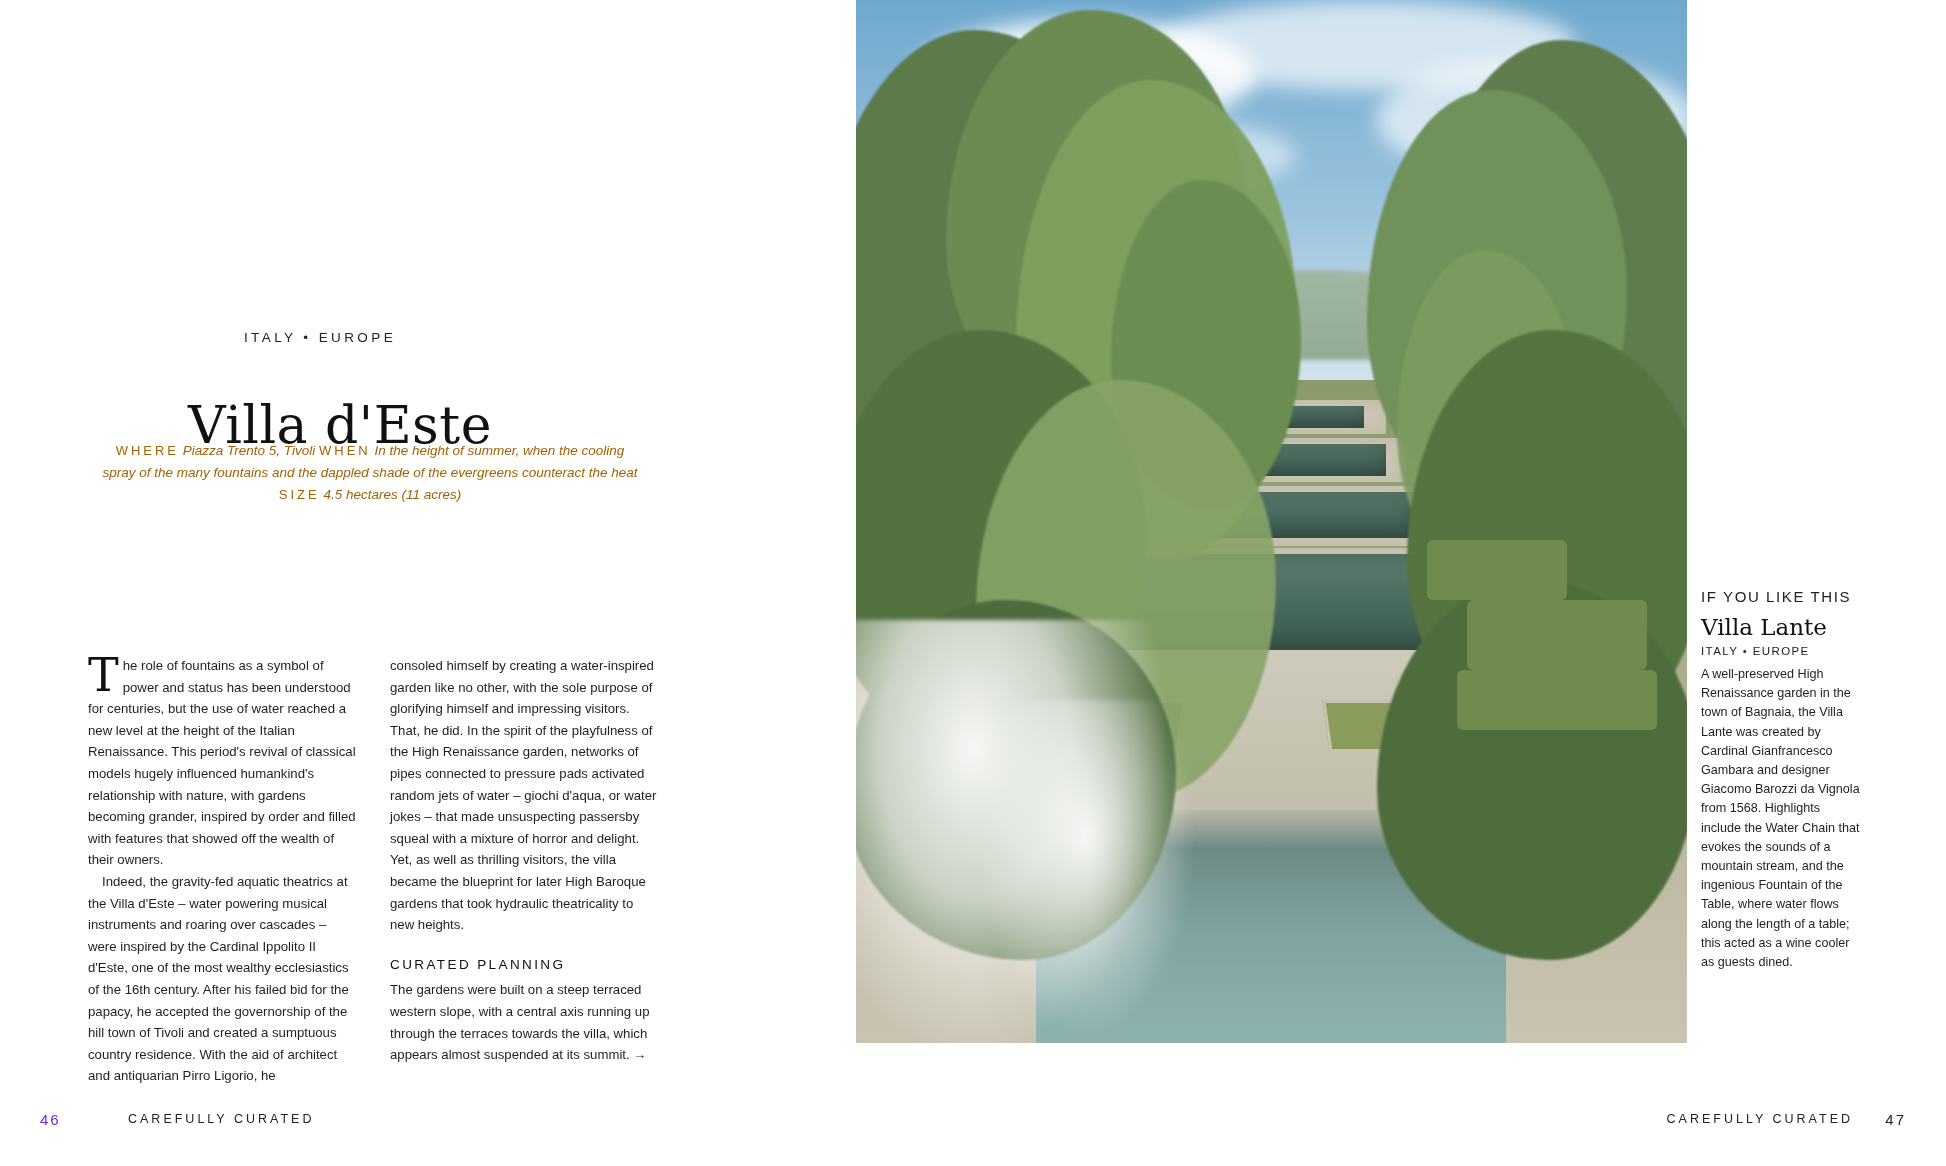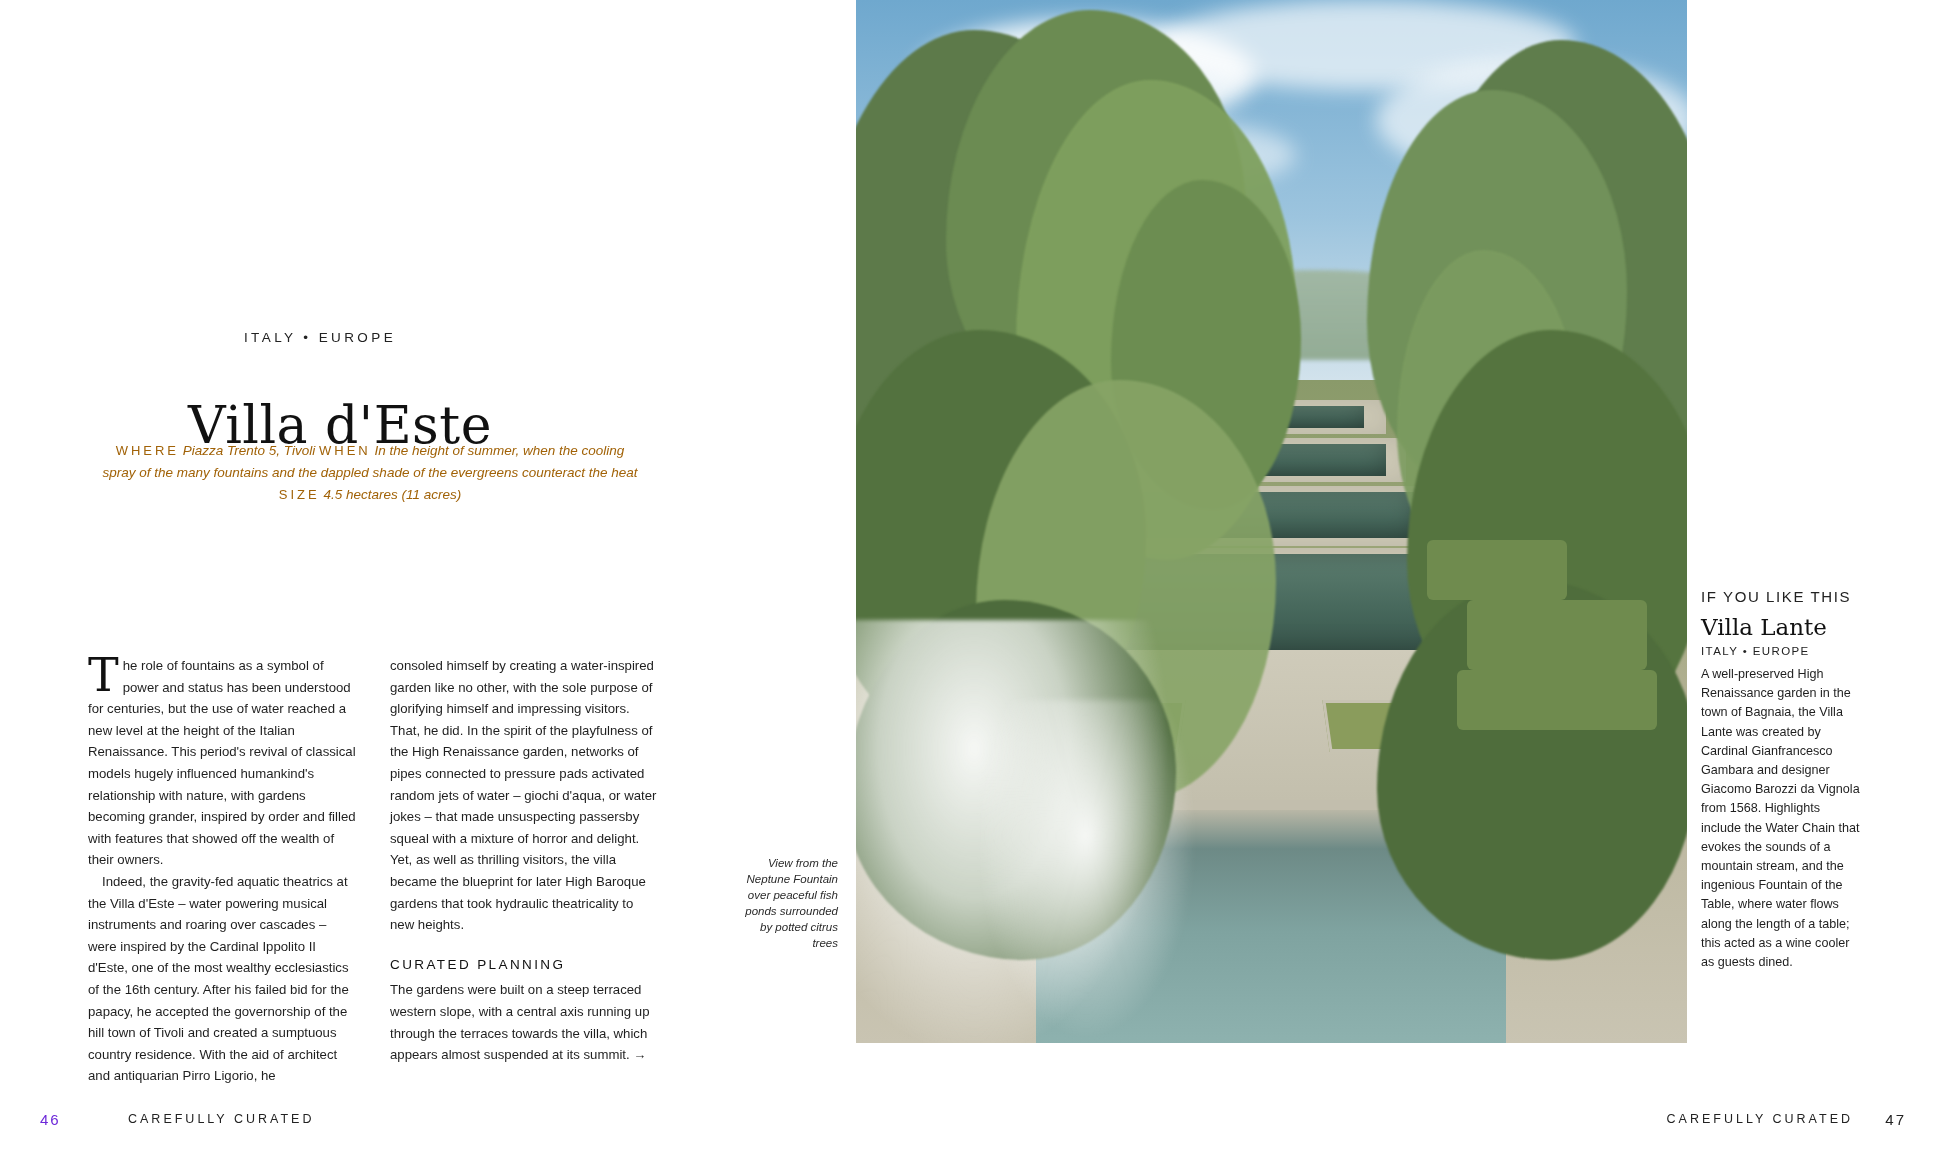--- a/index.html
+++ b/index.html
@@ -336,21 +336,20 @@
         <p>consoled himself by creating a water-inspired garden like no other, with the sole purpose of glorifying himself and impressing visitors. That, he did. In the spirit of the playfulness of the High Renaissance garden, networks of pipes connected to pressure pads activated random jets of water – giochi d'aqua, or water jokes – that made unsuspecting passersby squeal with a mixture of horror and delight. Yet, as well as thrilling visitors, the villa became the blueprint for later High Baroque gardens that took hydraulic theatricality to new heights.</p>
         <div class="subhead">CURATED PLANNING</div>
         <p><span>The gardens were built on a steep terraced western slope, with a central axis running up through the terraces towards the villa, which appears almost suspended at its summit.</span> <span class="arrow">→</span></p>
       </div>
     </div>
 
     <div class="folio-left">46</div>
     <div class="runhead-left">CAREFULLY CURATED</div>
   </div>
 
-  <div class="img-caption">View from the Neptune Fountain over peaceful fish ponds surrounded by potted citrus trees</div>
 
   <div class="photo">
     <div class="sky"></div>
     <div class="cloud c1"></div>
     <div class="cloud c2"></div>
     <div class="cloud c3"></div>
     <div class="cloud c4"></div>
     <div class="cloud c5"></div>
     <div class="hills"></div>
     <div class="ground"></div>

